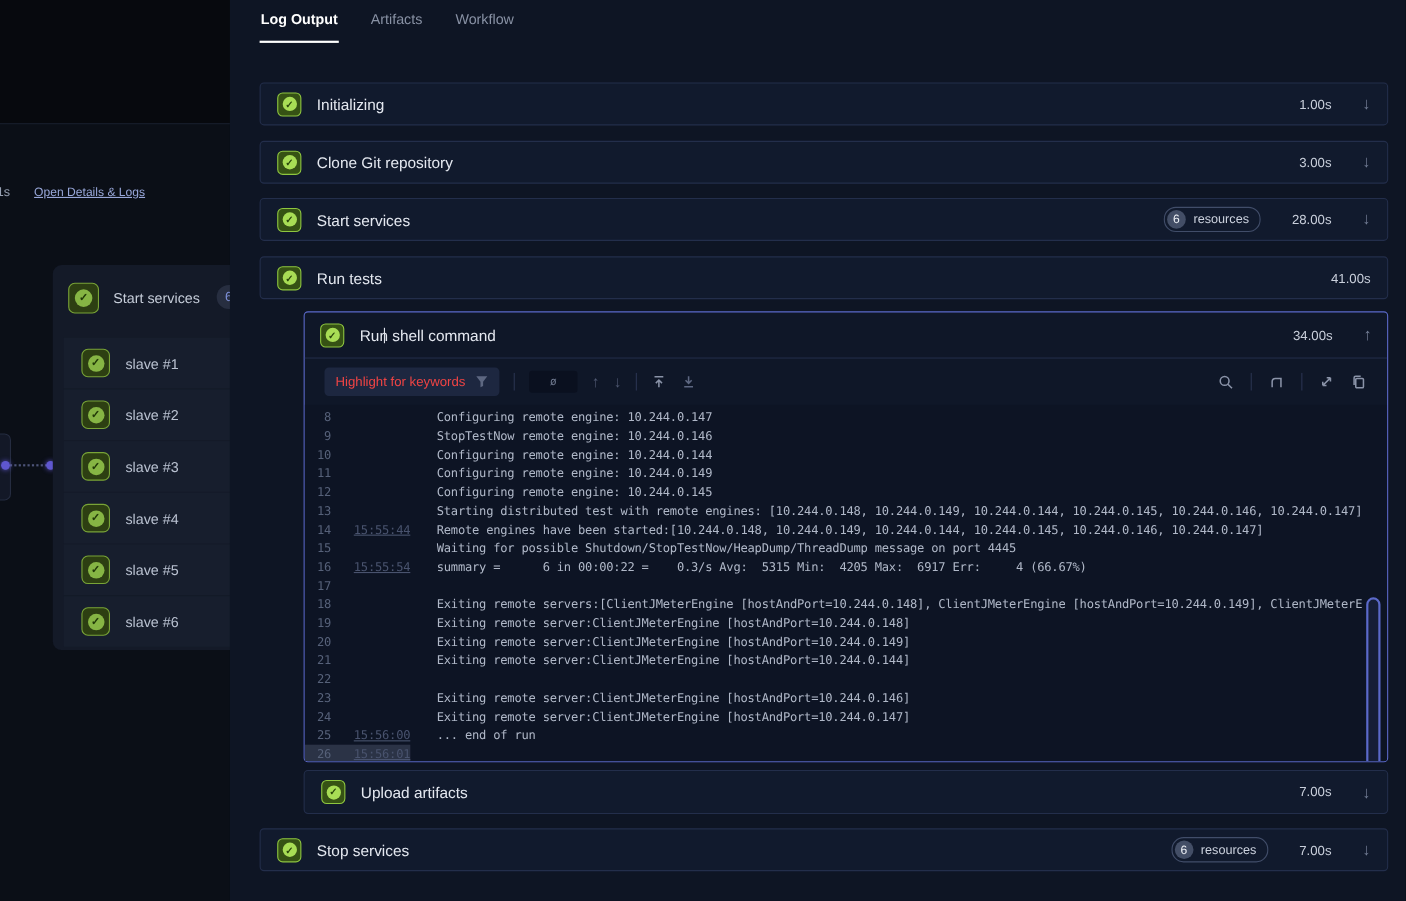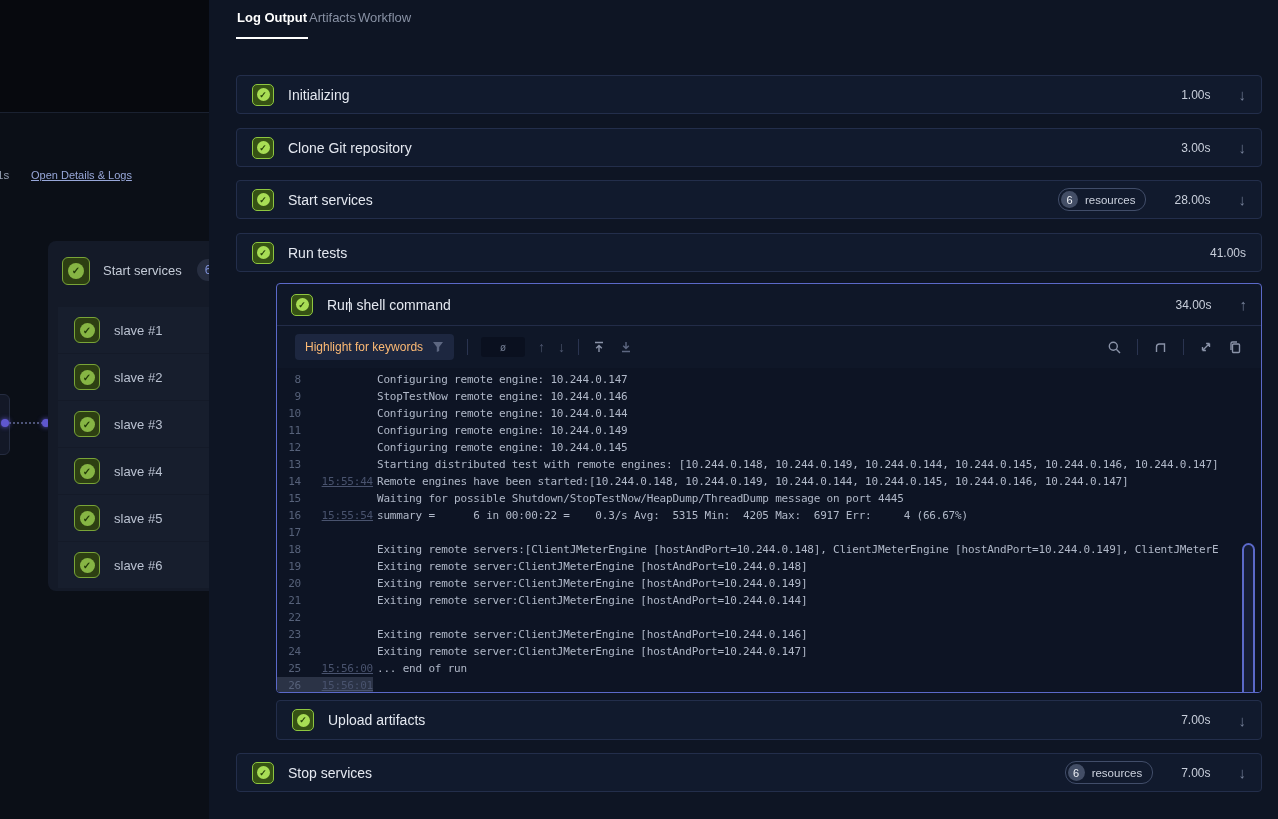--- a/index.html
+++ b/index.html
@@ -44,21 +44,21 @@
               font-size:9px; font-weight:bold; }
   .sz28 { width:28px; height:28px; } .sz28 .s-circle { width:16px; height:16px; font-size:10px; }
   .sz26 { width:26px; height:26px; } .sz26 .s-circle { width:15px; height:15px; font-size:10px; }
   .sz22 { width:22px; height:22px; border-radius:5px; } .sz22 .s-circle { width:13px; height:13px; }
   .bright { background:#365214; border-color:#8ec63f; }
   .bright .s-circle { background:#a8dd55; color:#274409; }
 
   
   .main { position:absolute; left:209px; top:0; width:1069px; height:819px;
           background:#0e1524; }
-  .tabs { position:absolute; left:27px; top:0; display:flex; }
+  .tabs { position:absolute; left:27px; top:0; display:flex; gap:28px; }
   .tab { padding:10px 1px 12px; font-size:13px; color:#8891a4; cursor:pointer;
          border-bottom:2.5px solid transparent; }
   .tab.active { color:#ffffff; font-weight:bold; border-bottom-color:#ffffff; }
 
   .card { position:absolute; left:27px; width:1026px; height:39px;
           background:#111a2d; border:1px solid #232e4b; border-radius:4px;
           display:flex; align-items:center; padding:0 15px; gap:14px; cursor:pointer; }
   .card.sub { left:67px; width:986px; }
   .step-label { font-size:14px; font-weight:500; color:#e4e8f0; }
   .right-group { margin-left:auto; display:flex; align-items:center; gap:28px; }
@@ -75,40 +75,40 @@
   
   .shell-panel { position:absolute; left:67px; top:283px; width:986px; height:410px;
                  background:#0f1728; border:1px solid #5b69c9; border-radius:4px;
                  overflow:hidden; }
   .shell-header { height:42px; display:flex; align-items:center; padding:0 14px;
                   gap:14px; border-bottom:1px solid #222c48; position:relative; cursor:pointer; }
   .text-caret { position:absolute; left:72px; top:14px; width:1px; height:14px;
                 background:#dfe3ec; }
   .shell-toolbar { height:42px; display:flex; align-items:center; padding:0 18px; gap:13px; }
   .hl-btn { background:#1d2740; border:none; border-radius:4px; padding:6px 10px;
-            font-size:12px; color:#fdba74; display:flex; align-items:center; gap:9px;
+            font-size:12px; color:#ef4444; display:flex; align-items:center; gap:9px;
             font-family:inherit; cursor:pointer; }
   .tdiv { width:1px; height:16px; background:#2a3450; }
   .count-box { width:44px; height:20px; background:#0a101f; border-radius:3px;
                display:flex; align-items:center; justify-content:center;
                font-family:"DejaVu Sans Mono", monospace; font-size:10px; color:#727c92; }
   .nav-arrow { font-size:14px; color:#4f5871; cursor:pointer; }
   .tb-icon { color:#8a93a8; display:inline-flex; cursor:pointer; }
   .tb-icon.dim { color:#5d6781; }
   .right-icons { margin-left:auto; display:flex; align-items:center; gap:15px; color:#aab2c4; }
 
   .log { position:relative; height:324px; background:#0d1424; padding-top:3px;
          font-family:"DejaVu Sans Mono", monospace; font-size:11px;
          letter-spacing:-0.2px; line-height:17px; color:#b0b8c8; overflow:hidden; }
   .log-line { display:flex; height:17px; white-space:pre; }
   .gutter { display:flex; width:96px; flex:none; padding-left:4px; }
   .gutter.hl { background:#2b3346; }
   .ln { width:20px; text-align:right; color:#566179; flex:none; }
   .lt { width:58px; margin-left:14px; text-align:right; color:#49536e; flex:none;text-decoration:underline; }
-  .lc { margin-left:4px; flex:1; overflow:hidden; }
+  .lc { margin-left:24px; flex:1; overflow:hidden; }
   .scroll-thumb { position:absolute; right:6px; top:175px; width:13px; height:229px;
                   border:2px solid #5b69c9; border-radius:7px;
                   background:rgba(91,105,201,0.12); cursor:grab; }
   svg { display:block; }
 </style>
 </head>
 <body>
 
 <div class="stage">
 

